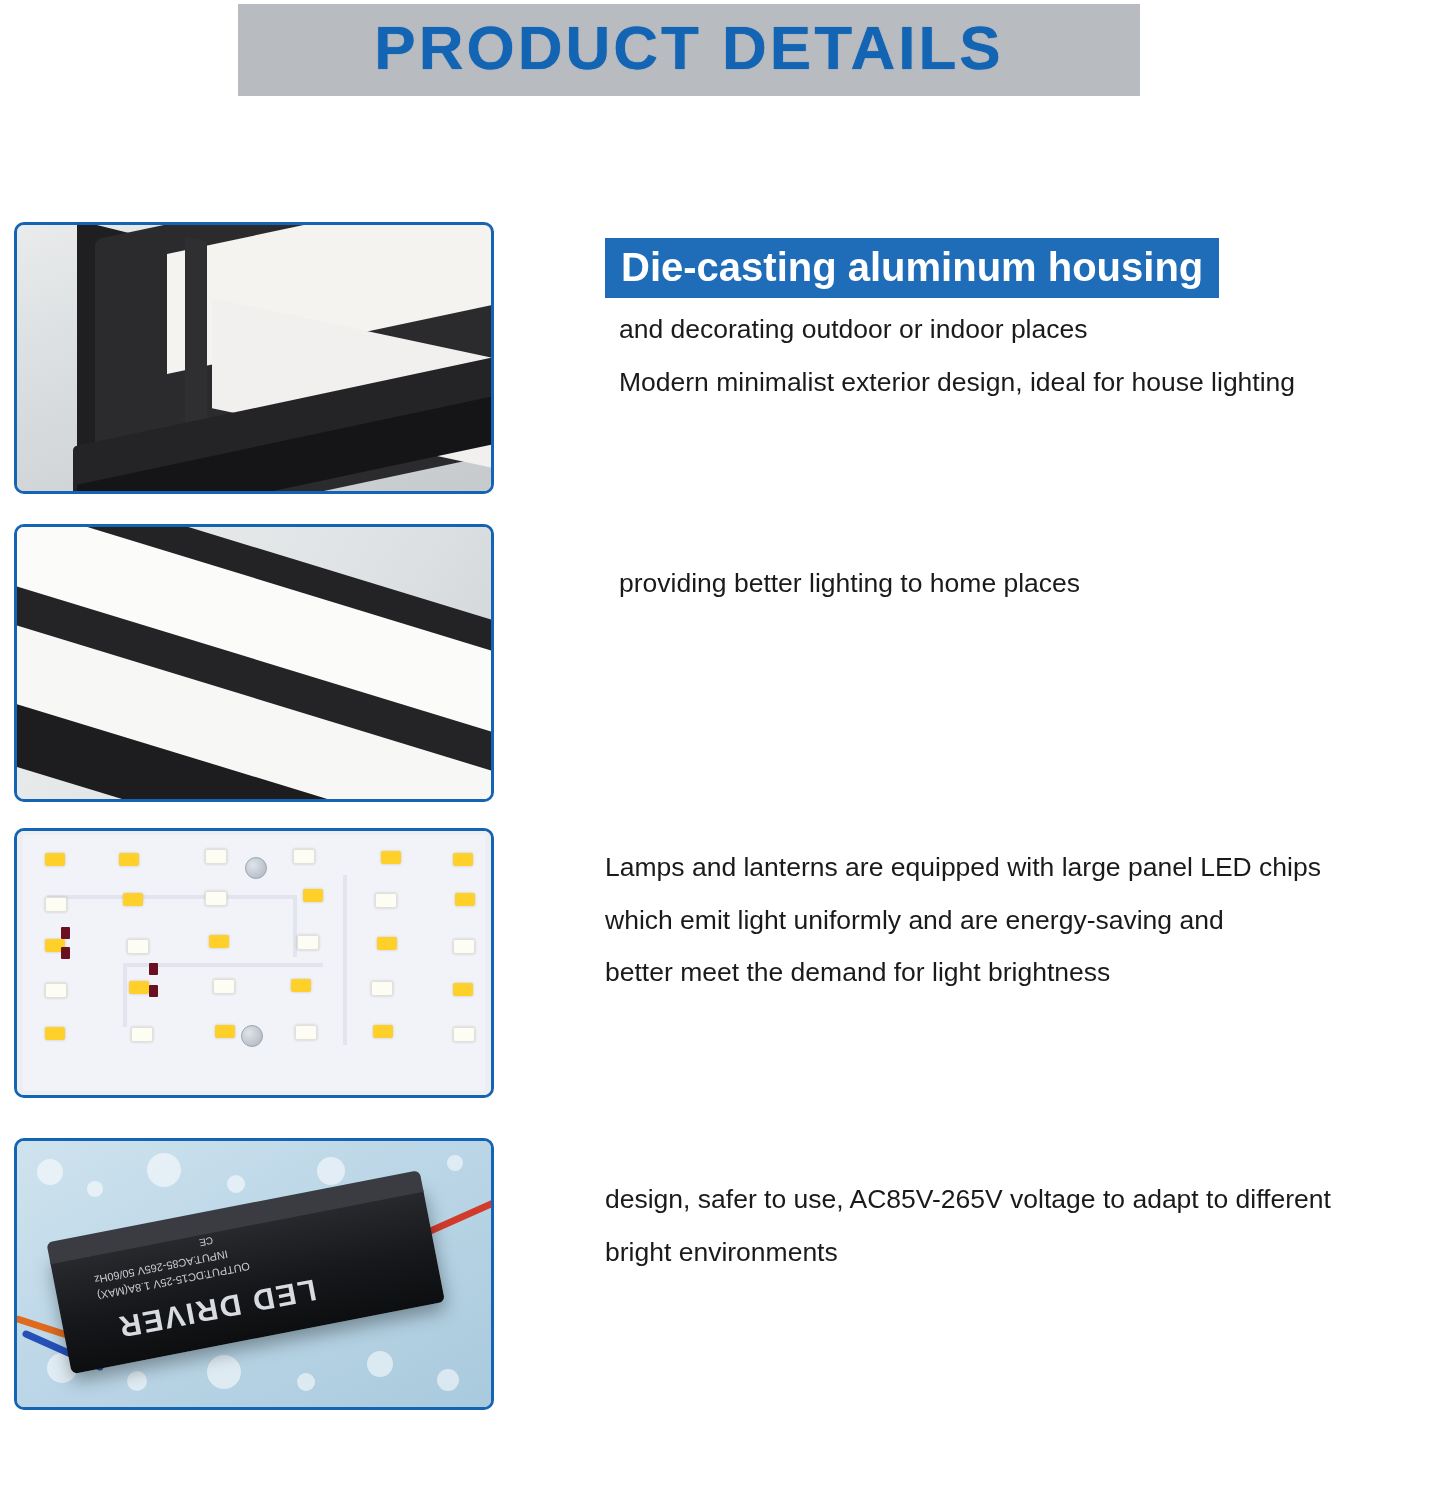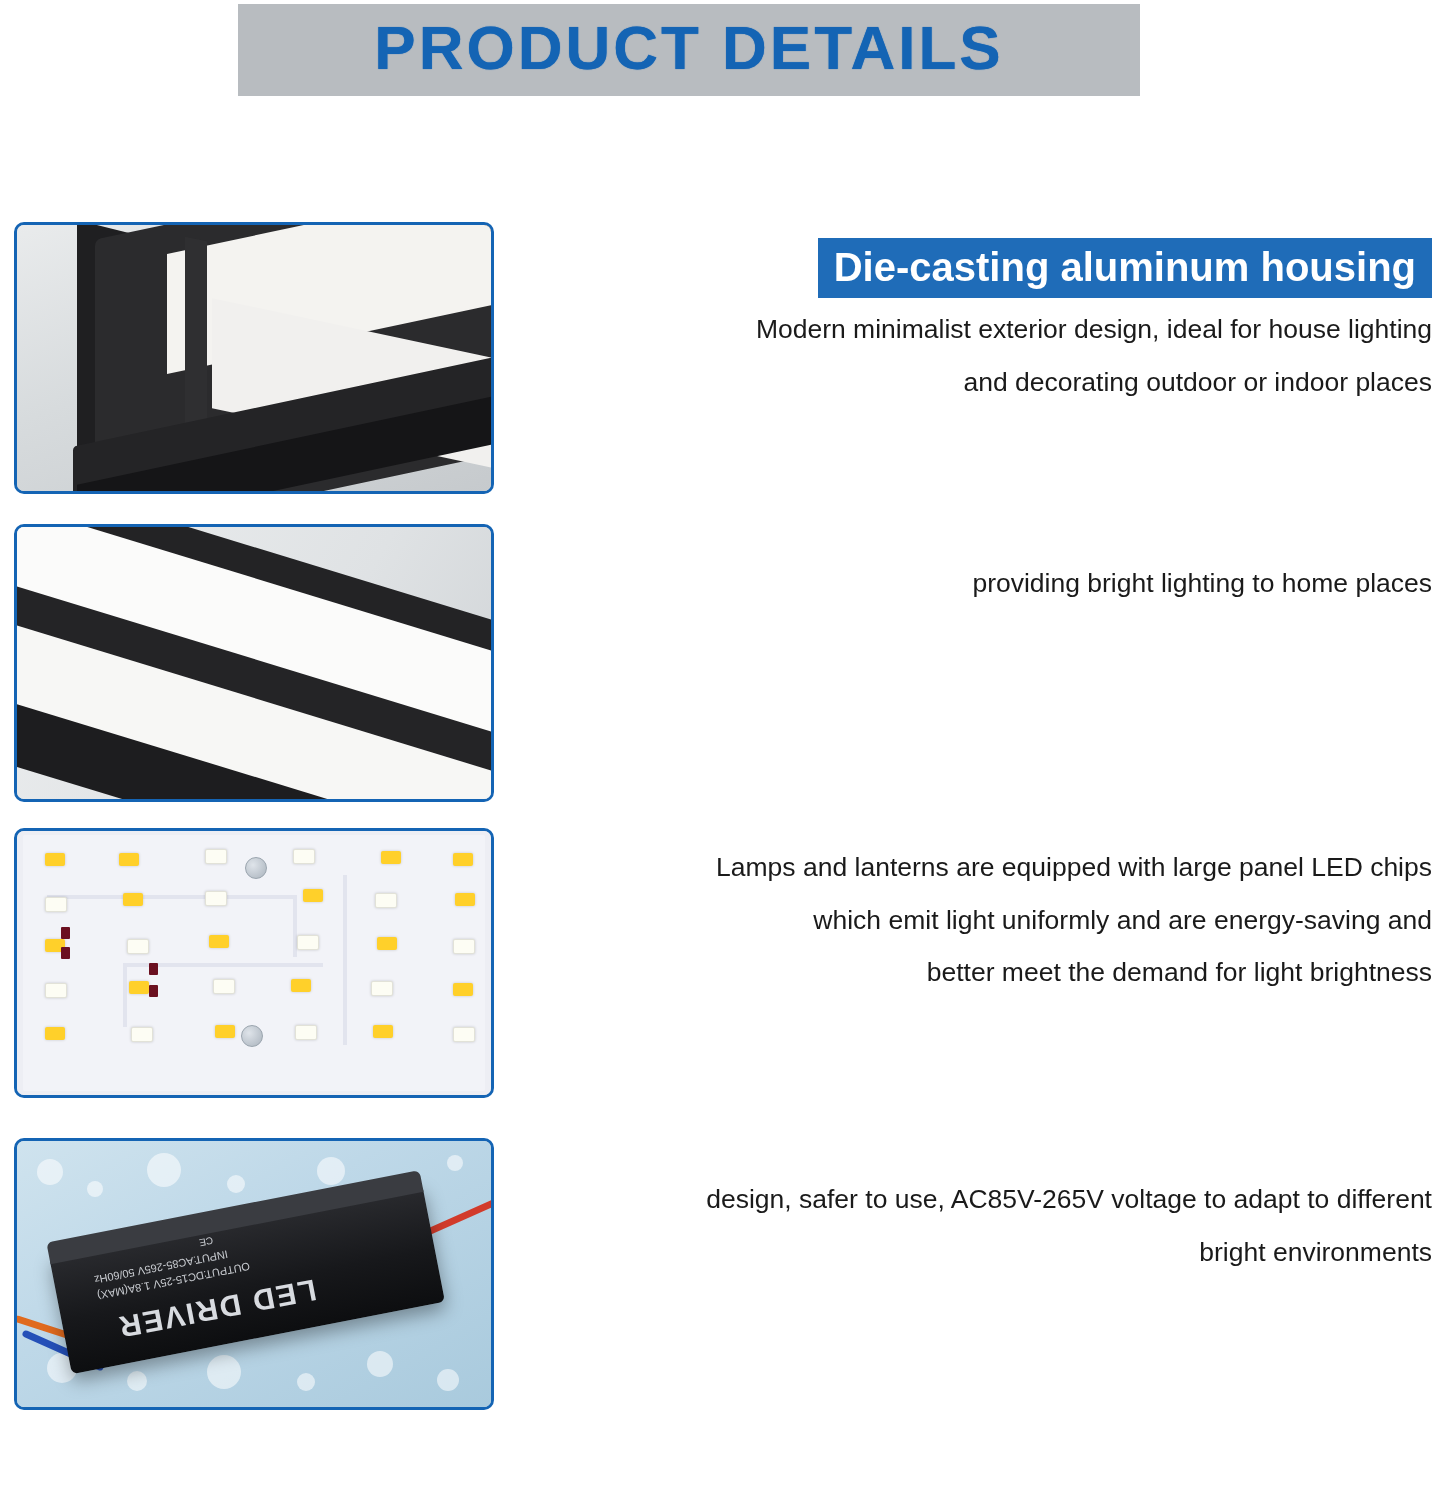--- a/index.html
+++ b/index.html
@@ -50,23 +50,22 @@
   .photo {
     position: absolute;
     left: 14px;
     border: 3px solid #1464b4;
     border-radius: 10px;
     overflow: hidden;
     background: #dfe3e6;
   }
   .text-col {
     position: absolute;
-    left: 632px;
+    left: 605px;
     width: 800px;
-    text-align: right;
   }
   .pill {
     display: inline-block;
     background: #1f6cb8;
     color: #ffffff;
     font-size: 40px;
     font-weight: bold;
     padding: 9px 16px 11px 16px;
     line-height: 1.0;
     white-space: nowrap;
@@ -297,38 +296,38 @@
     <div class="p1-body"></div>
     <div class="p1-panel-top"></div>
     <div class="p1-edge-v"></div>
     <div class="p1-panel-front"></div>
     <div class="p1-base"></div>
     <div class="p1-base2"></div>
   </div>
   <div class="text-col" style="top:238px;">
     <span class="pill">Die-casting aluminum housing</span>
     <div class="body-lines">
+      <div class="indent-1">and decorating outdoor or indoor places</div>
       <div class="indent-1">Modern minimalist exterior design, ideal for house lighting</div>
-      <div class="indent-1">and decorating outdoor or indoor places</div>
     </div>
   </div>
 </div>
 
 <div class="row">
   <div class="photo p2">
     <div class="p2-bg"></div>
     <div class="p2-bar-dark-top"></div>
     <div class="p2-bar-white"></div>
     <div class="p2-bar-dark-mid"></div>
     <div class="p2-bar-white2"></div>
     <div class="p2-bar-dark-bot"></div>
   </div>
   <div class="text-col" style="top:552px;">
     <div class="body-lines">
-      <div class="indent-1">providing bright lighting to home places</div>
+      <div class="indent-1">providing better lighting to home places</div>
     </div>
   </div>
 </div>
 
 <div class="row">
   <div class="photo p3">
     <div class="p3-bg"></div>
     <div class="p3-inner">
 
       <div class="p3-trace" style="left:24px; top:60px; width:250px; height:4px;"></div>

